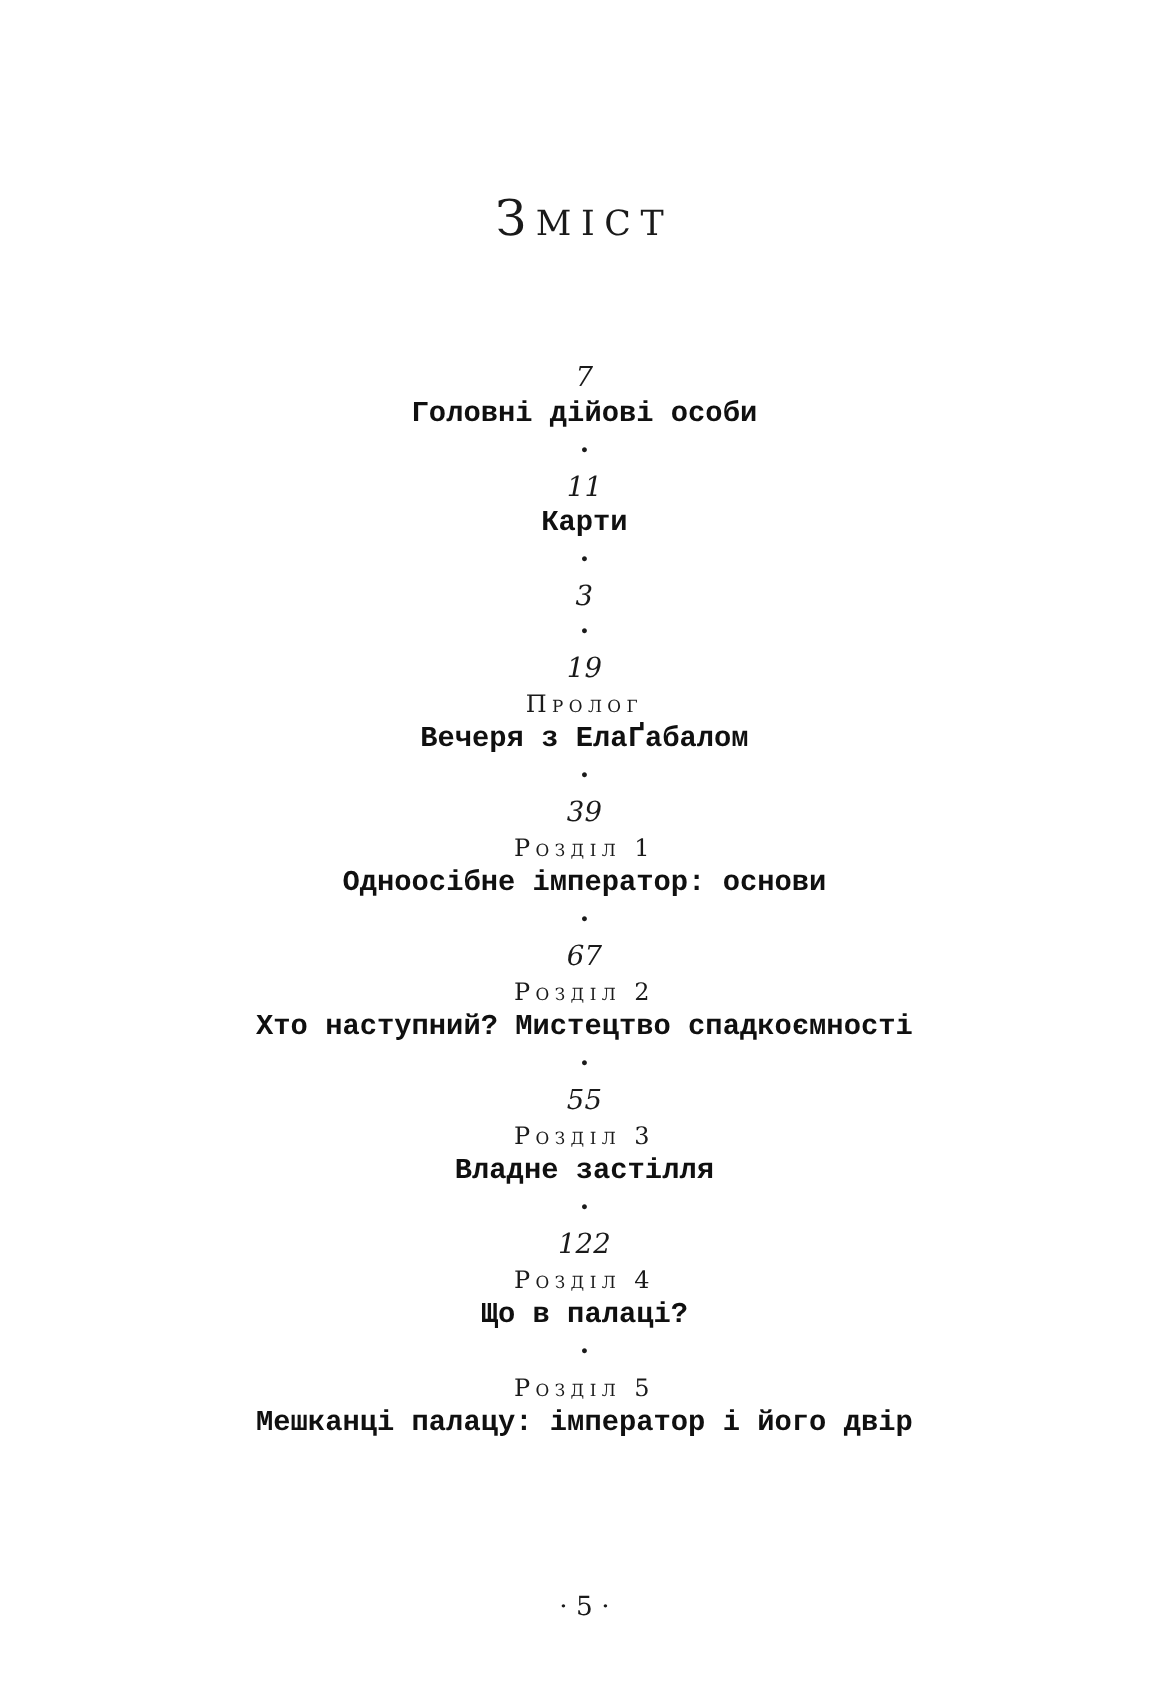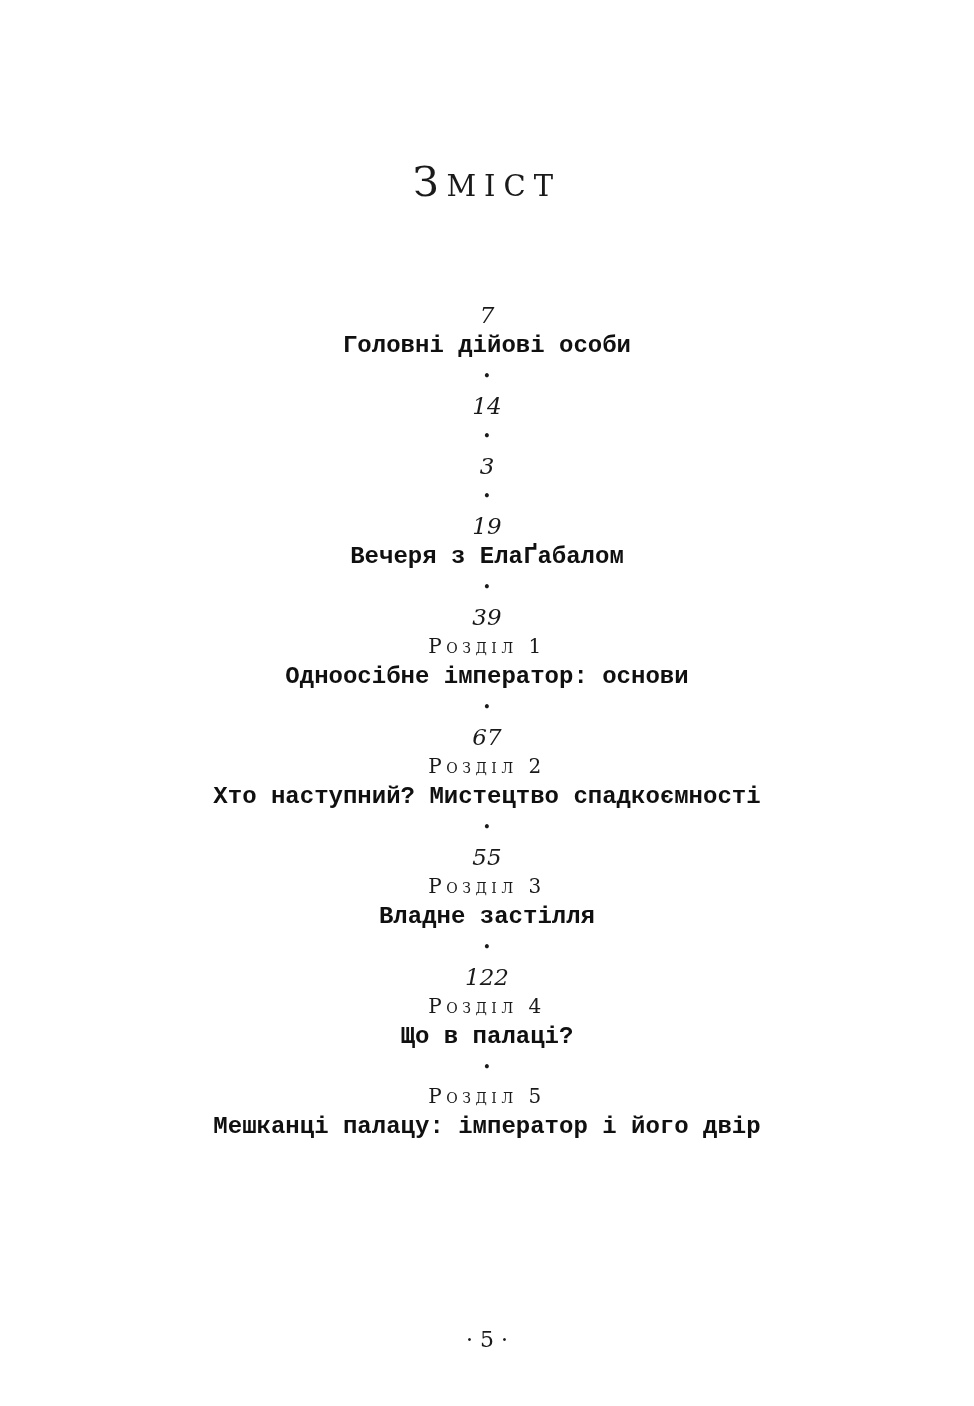--- a/index.html
+++ b/index.html
@@ -73,31 +73,33 @@
 
   <div class="toc">
 
     <div class="entry">
       <div class="pagenum">7</div>
       <div class="entry-title">Головні дійові особи</div>
     </div>
     <div class="sep">•</div>
 
     <div class="entry">
-      <div class="pagenum">14</div>
+      <div class="pagenum">11</div>
+      <div class="entry-title">Карти</div>
     </div>
     <div class="sep">•</div>
 
     <div class="entry">
       <div class="pagenum">3</div>
     </div>
     <div class="sep">•</div>
 
     <div class="entry">
       <div class="pagenum">19</div>
+      <div class="chapter-label">Пролог</div>
       <div class="entry-title">Вечеря з ЕлаҐабалом</div>
     </div>
     <div class="sep">•</div>
 
     <div class="entry">
       <div class="pagenum">39</div>
       <div class="chapter-label">Розділ 1</div>
       <div class="entry-title">Одноосібне імператор: основи</div>
     </div>
     <div class="sep">•</div>

